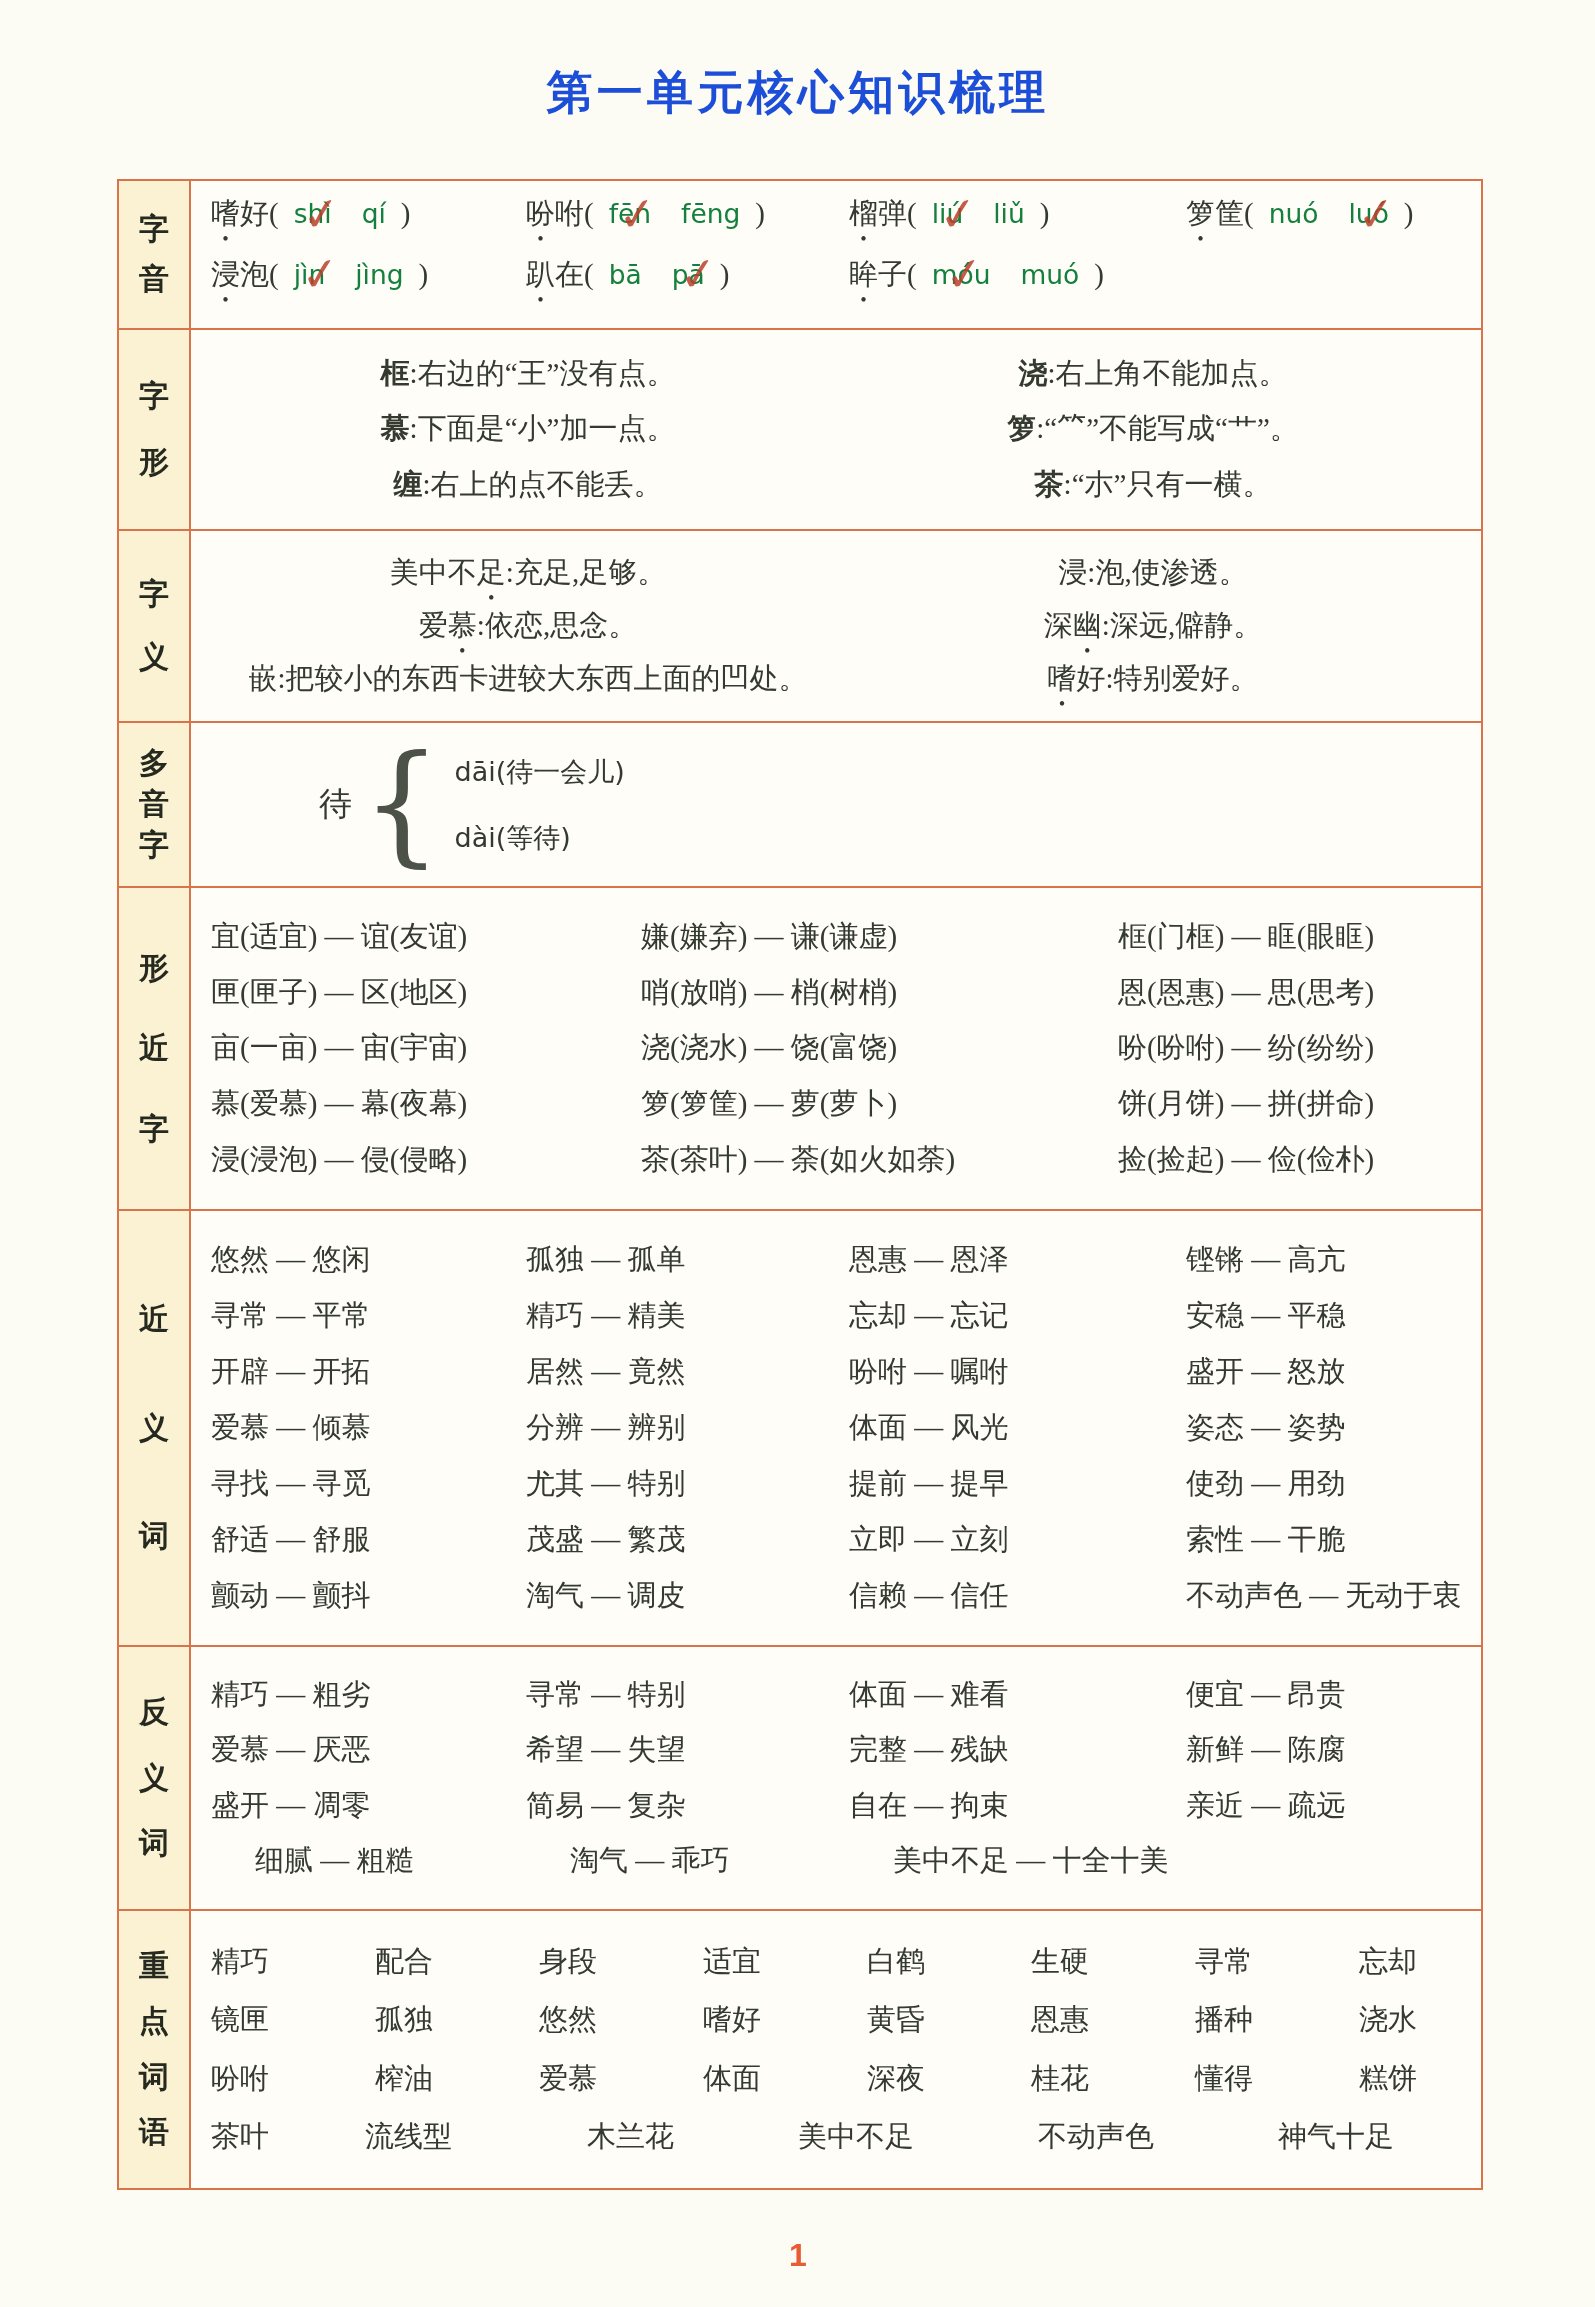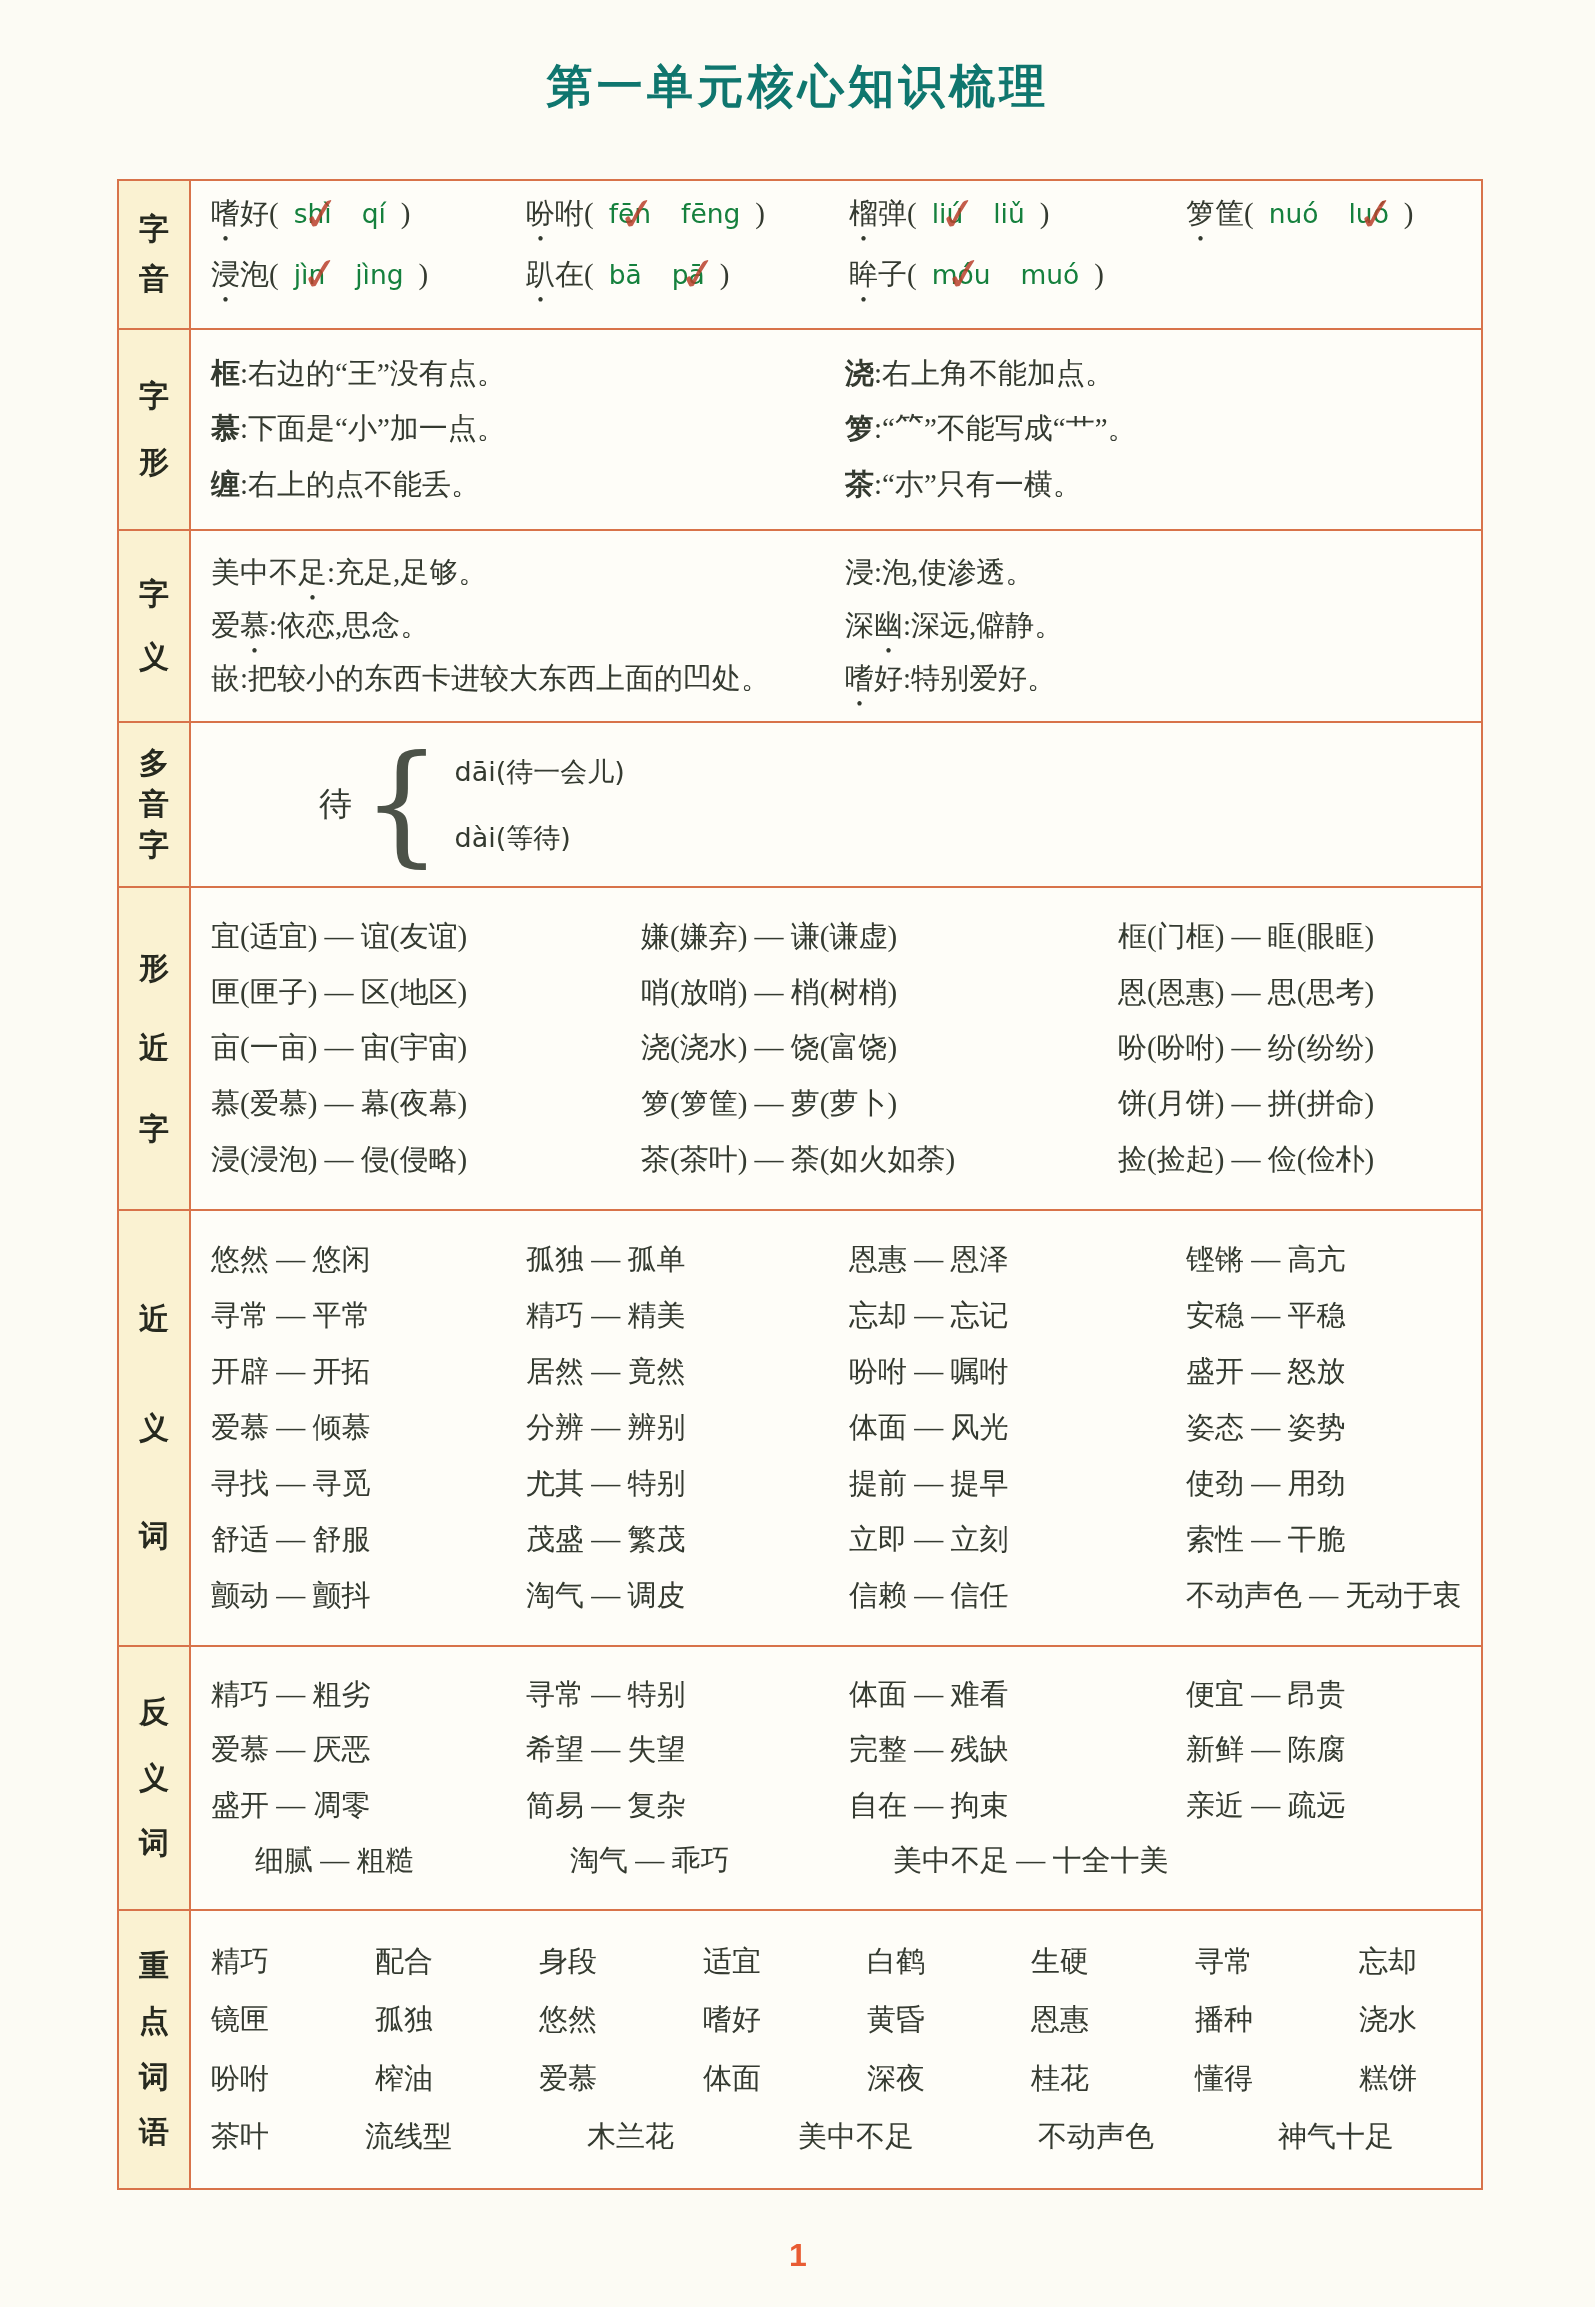--- a/index.html
+++ b/index.html
@@ -4,23 +4,23 @@
 <style>
   * { margin:0; padding:0; box-sizing:border-box; }
   html,body { width:1596px; height:2307px; }
   body {
     position:relative;
     background:#fcfbf4;
     font-family:"Liberation Serif", serif;
     color:#343a30;
   }
   .page-title {
-    position:absolute; top:56px; left:0; width:100%;
+    position:absolute; top:62px; left:0; width:100%;
     text-align:center; font-size:46px; font-weight:bold;
-    color:#0f766e; letter-spacing:4.3px;
+    color:#1d4ed8; letter-spacing:4.3px;
     font-family:"Liberation Sans", sans-serif;
   }
   .ktable {
     position:absolute; left:117px; top:179px; width:1366px;
     border:2.9px solid #d8734a; background:#fefdf8;
   }
   .krow { display:flex; border-bottom:2.2px solid #d8734a; }
   .krow:last-child { border-bottom:none; }
   .label-cell {
     flex:0 0 72px; width:72px;
@@ -63,21 +63,21 @@
     font-size:46px; font-weight:bold; color:rgba(186,63,44,.85);
     transform:rotate(-6deg);
     font-family:"DejaVu Sans", sans-serif;
   }
   .dotc { position:relative; display:inline-block; }
   .dotc::after {
     content:"•"; position:absolute; left:50%; transform:translateX(-50%);
     top:34px; font-size:18.6px; color:#343a30;
   }
   .hd { font-weight:bold; }
-  .note-line, .def-line { padding:4.3px 0; }
+  .note-line, .def-line { padding:4.3px 0;text-align:center; }
   .poly-wrap { display:flex; align-items:center; margin-left:108px; }
   .poly-char { font-size:33px; }
   .brace {
     font-size:125px; font-weight:200; color:#4c5248;
     line-height:0.9; margin:0 13px 0 10px;
     transform:scaleY(1.05); display:inline-block;
     font-family:"DejaVu Serif", serif;
   }
   .readings { display:flex; flex-direction:column; gap:30px; }
   .reading { font-family:"DejaVu Sans", sans-serif; font-size:27px; color:#343a30; }

